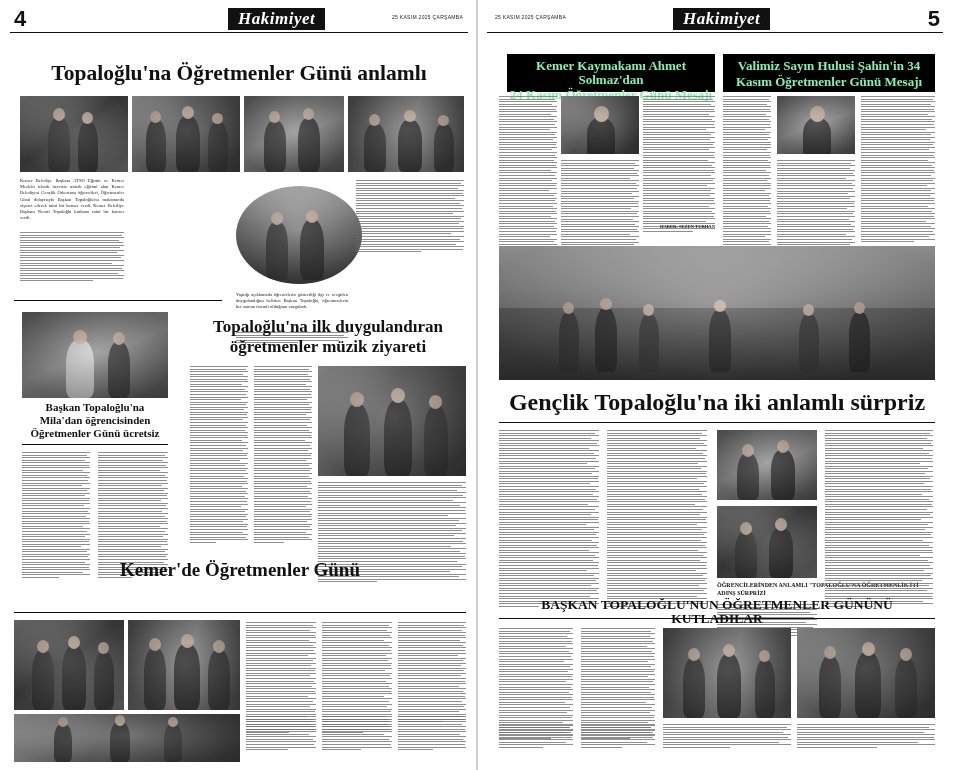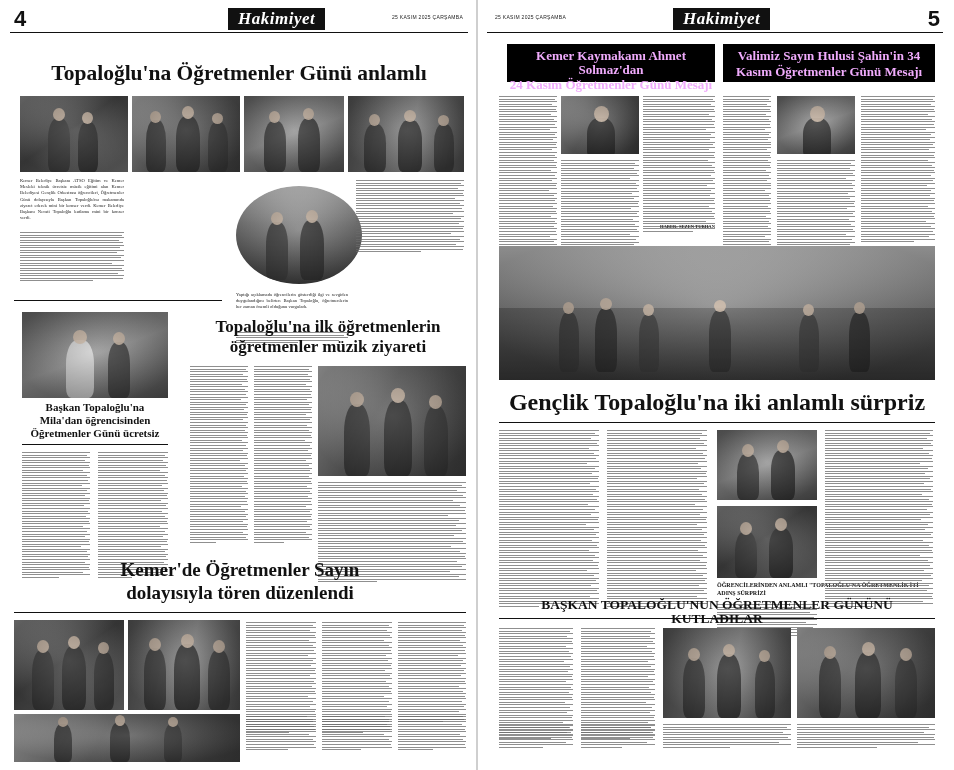--- a/index.html
+++ b/index.html
@@ -13,21 +13,21 @@
   
   .masthead{position:absolute;top:8px;height:22px;}
   .mast-black{background:#111;color:#fff;font-family:"Liberation Serif",serif;font-weight:bold;font-style:italic;
     font-size:17px;letter-spacing:.5px;padding:2px 10px 3px 10px;display:inline-block;line-height:17px;}
   .folio{position:absolute;top:6px;font-size:22px;font-weight:bold;font-family:"Liberation Sans",sans-serif;color:#111;}
   .dateline{position:absolute;top:14px;font-size:5px;font-family:"Liberation Sans",sans-serif;color:#222;letter-spacing:.3px;}
   .rule{position:absolute;height:1px;background:#111;}
 
   
   .hl{position:absolute;font-family:"Liberation Serif",serif;font-weight:bold;color:#111;line-height:1.04;}
-  .hl.wbox{background:#000;color:#f0abfc;}
+  .hl.wbox{background:#000;color:#86efac;margin-top:10px;}
   .ph{position:absolute;background:#6f6f6f;overflow:hidden;}
   .ph.oval{border-radius:50%;}
   .cap{position:absolute;font-size:4.6px;line-height:1.35;color:#222;font-family:"Liberation Serif",serif;text-align:justify;}
 
   
   .lines{position:absolute;}
   .lines i{display:block;background:#6a6a6a;height:1px;margin-bottom:2.1px;opacity:.75;}
   .lines.dense i{margin-bottom:1.55px;height:1px;}
 
   .photo-grad1{background:linear-gradient(145deg,#8d8d8d 0%,#4a4a4a 45%,#777 100%);}
@@ -159,21 +159,21 @@
     <div class="lines dense" style="left:236px;top:332px;width:112px;">
       <i style="width:100%"></i>
         <i style="width:96%"></i>
         <i style="width:100%"></i>
         <i style="width:92%"></i>
         <i style="width:55%"></i>
     </div>
 
     <div class="rule" style="left:14px;top:300px;width:208px;"></div>
 
-    <div class="hl" style="left:190px;top:318px;width:276px;font-size:17px;text-align:center;">Topaloğlu'na ilk öğretmenlerin</div>
+    <div class="hl" style="left:190px;top:318px;width:276px;font-size:17px;text-align:center;">Topaloğlu'na ilk duygulandıran</div>
     <div class="hl" style="left:190px;top:338px;width:276px;font-size:17px;text-align:center;">öğretmenler müzik ziyareti</div>
 
     <div class="ph photo-grad2" style="left:318px;top:366px;width:148px;height:110px;">
       <div class="fig" style="left:26px;top:38px;width:26px;height:72px;"></div>
       <div class="figh" style="left:32px;top:26px;width:14px;height:15px;"></div>
       <div class="fig" style="left:66px;top:34px;width:28px;height:76px;background:#2e2e2e;"></div>
       <div class="figh" style="left:73px;top:22px;width:14px;height:15px;"></div>
       <div class="fig" style="left:106px;top:40px;width:24px;height:70px;"></div>
       <div class="figh" style="left:111px;top:29px;width:13px;height:14px;"></div>
       <div class="vign"></div>
@@ -476,22 +476,21 @@
         <i style="width:100%"></i>
         <i style="width:94%"></i>
         <i style="width:100%"></i>
       <i style="width:98%"></i>
         <i style="width:100%"></i>
         <i style="width:91%"></i>
         <i style="width:100%"></i>
         <i style="width:48%"></i>
     </div>
 
-    <div class="hl" style="left:14px;top:560px;width:452px;font-size:19px;text-align:center;">Kemer'de Öğretmenler Sayın</div>
-    <div class="hl" style="left:14px;top:583px;width:452px;font-size:19px;text-align:center;">dolayısıyla tören düzenlendi</div>
+    <div class="hl" style="left:14px;top:560px;width:452px;font-size:19px;text-align:center;">Kemer'de Öğretmenler Günü</div>
     <div class="rule" style="left:14px;top:612px;width:452px;"></div>
 
     <div class="lines dense" style="left:246px;top:622px;width:70px;">
       <i style="width:100%"></i>
         <i style="width:96%"></i>
         <i style="width:100%"></i>
         <i style="width:92%"></i>
         <i style="width:100%"></i>
       <i style="width:98%"></i>
         <i style="width:100%"></i>

